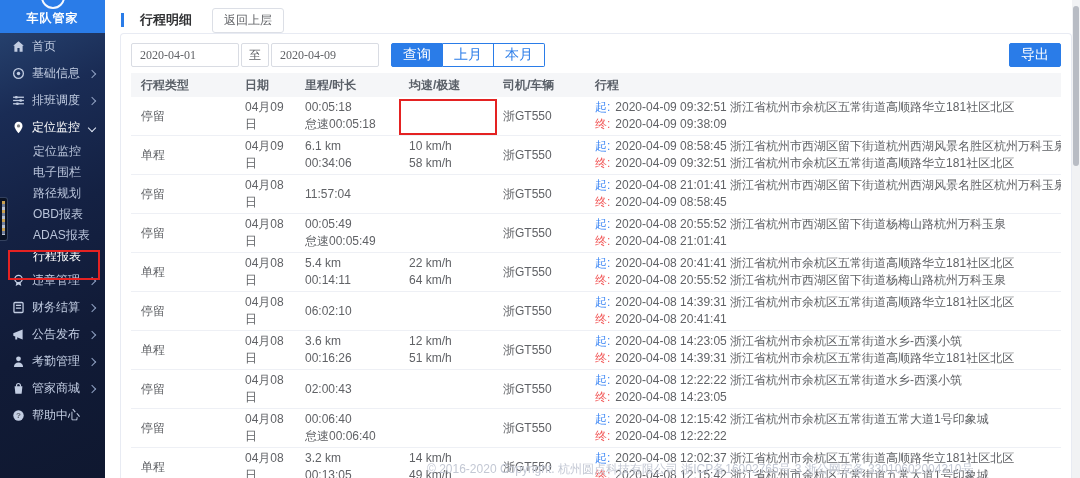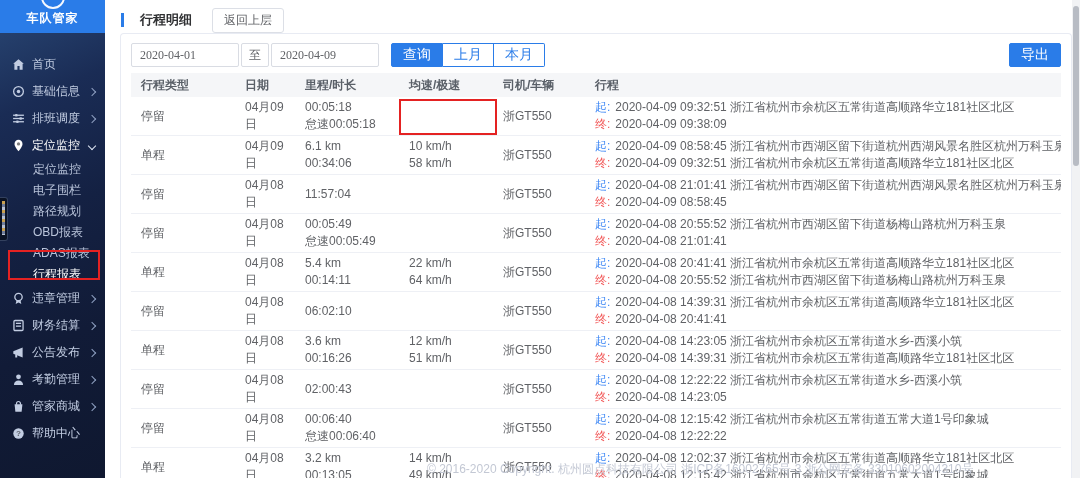--- a/index.html
+++ b/index.html
@@ -9,21 +9,21 @@
     color:#606266;background:#fff;
   }
   
   .sidebar{position:absolute;left:0;top:0;width:105px;height:478px;
     background:linear-gradient(155deg,#2a4876 0%,#1a2c55 22%,#142143 45%,#111b37 70%,#0f1830 100%);}
   .logo{height:33px;background:#2a7ce8;position:relative;overflow:hidden;}
   .logo-circle{position:absolute;top:-15px;left:41px;width:20px;height:20px;
     border:2.5px solid rgba(255,255,255,.95);border-radius:50%;}
   .logo-text{position:absolute;top:10px;width:100%;text-align:center;color:#fff;
     font-weight:bold;font-size:12px;letter-spacing:1px;}
-  .menu{padding-top:10px;margin-top:8px;}
+  .menu{padding-top:0;}
   .menu-item{height:27px;display:flex;align-items:center;padding:0 10px 0 12px;
     color:#c2cde2;cursor:pointer;}
   .menu-item .icon{width:13px;height:13px;margin-right:7px;display:inline-flex;flex:none;}
   .menu-item .icon svg{width:13px;height:13px;}
   .menu-item .label{flex:1;}
   .menu-item.active{color:#ffffff;}
   .menu-sub{height:21px;line-height:21px;padding-left:33px;color:#b9c4da;cursor:pointer;}
   .menu-sub.selected{color:#ffffff;}
   .chev{width:5px;height:5px;border-right:1.2px solid #8fa0c2;border-bottom:1.2px solid #8fa0c2;
     display:inline-block;flex:none;}

